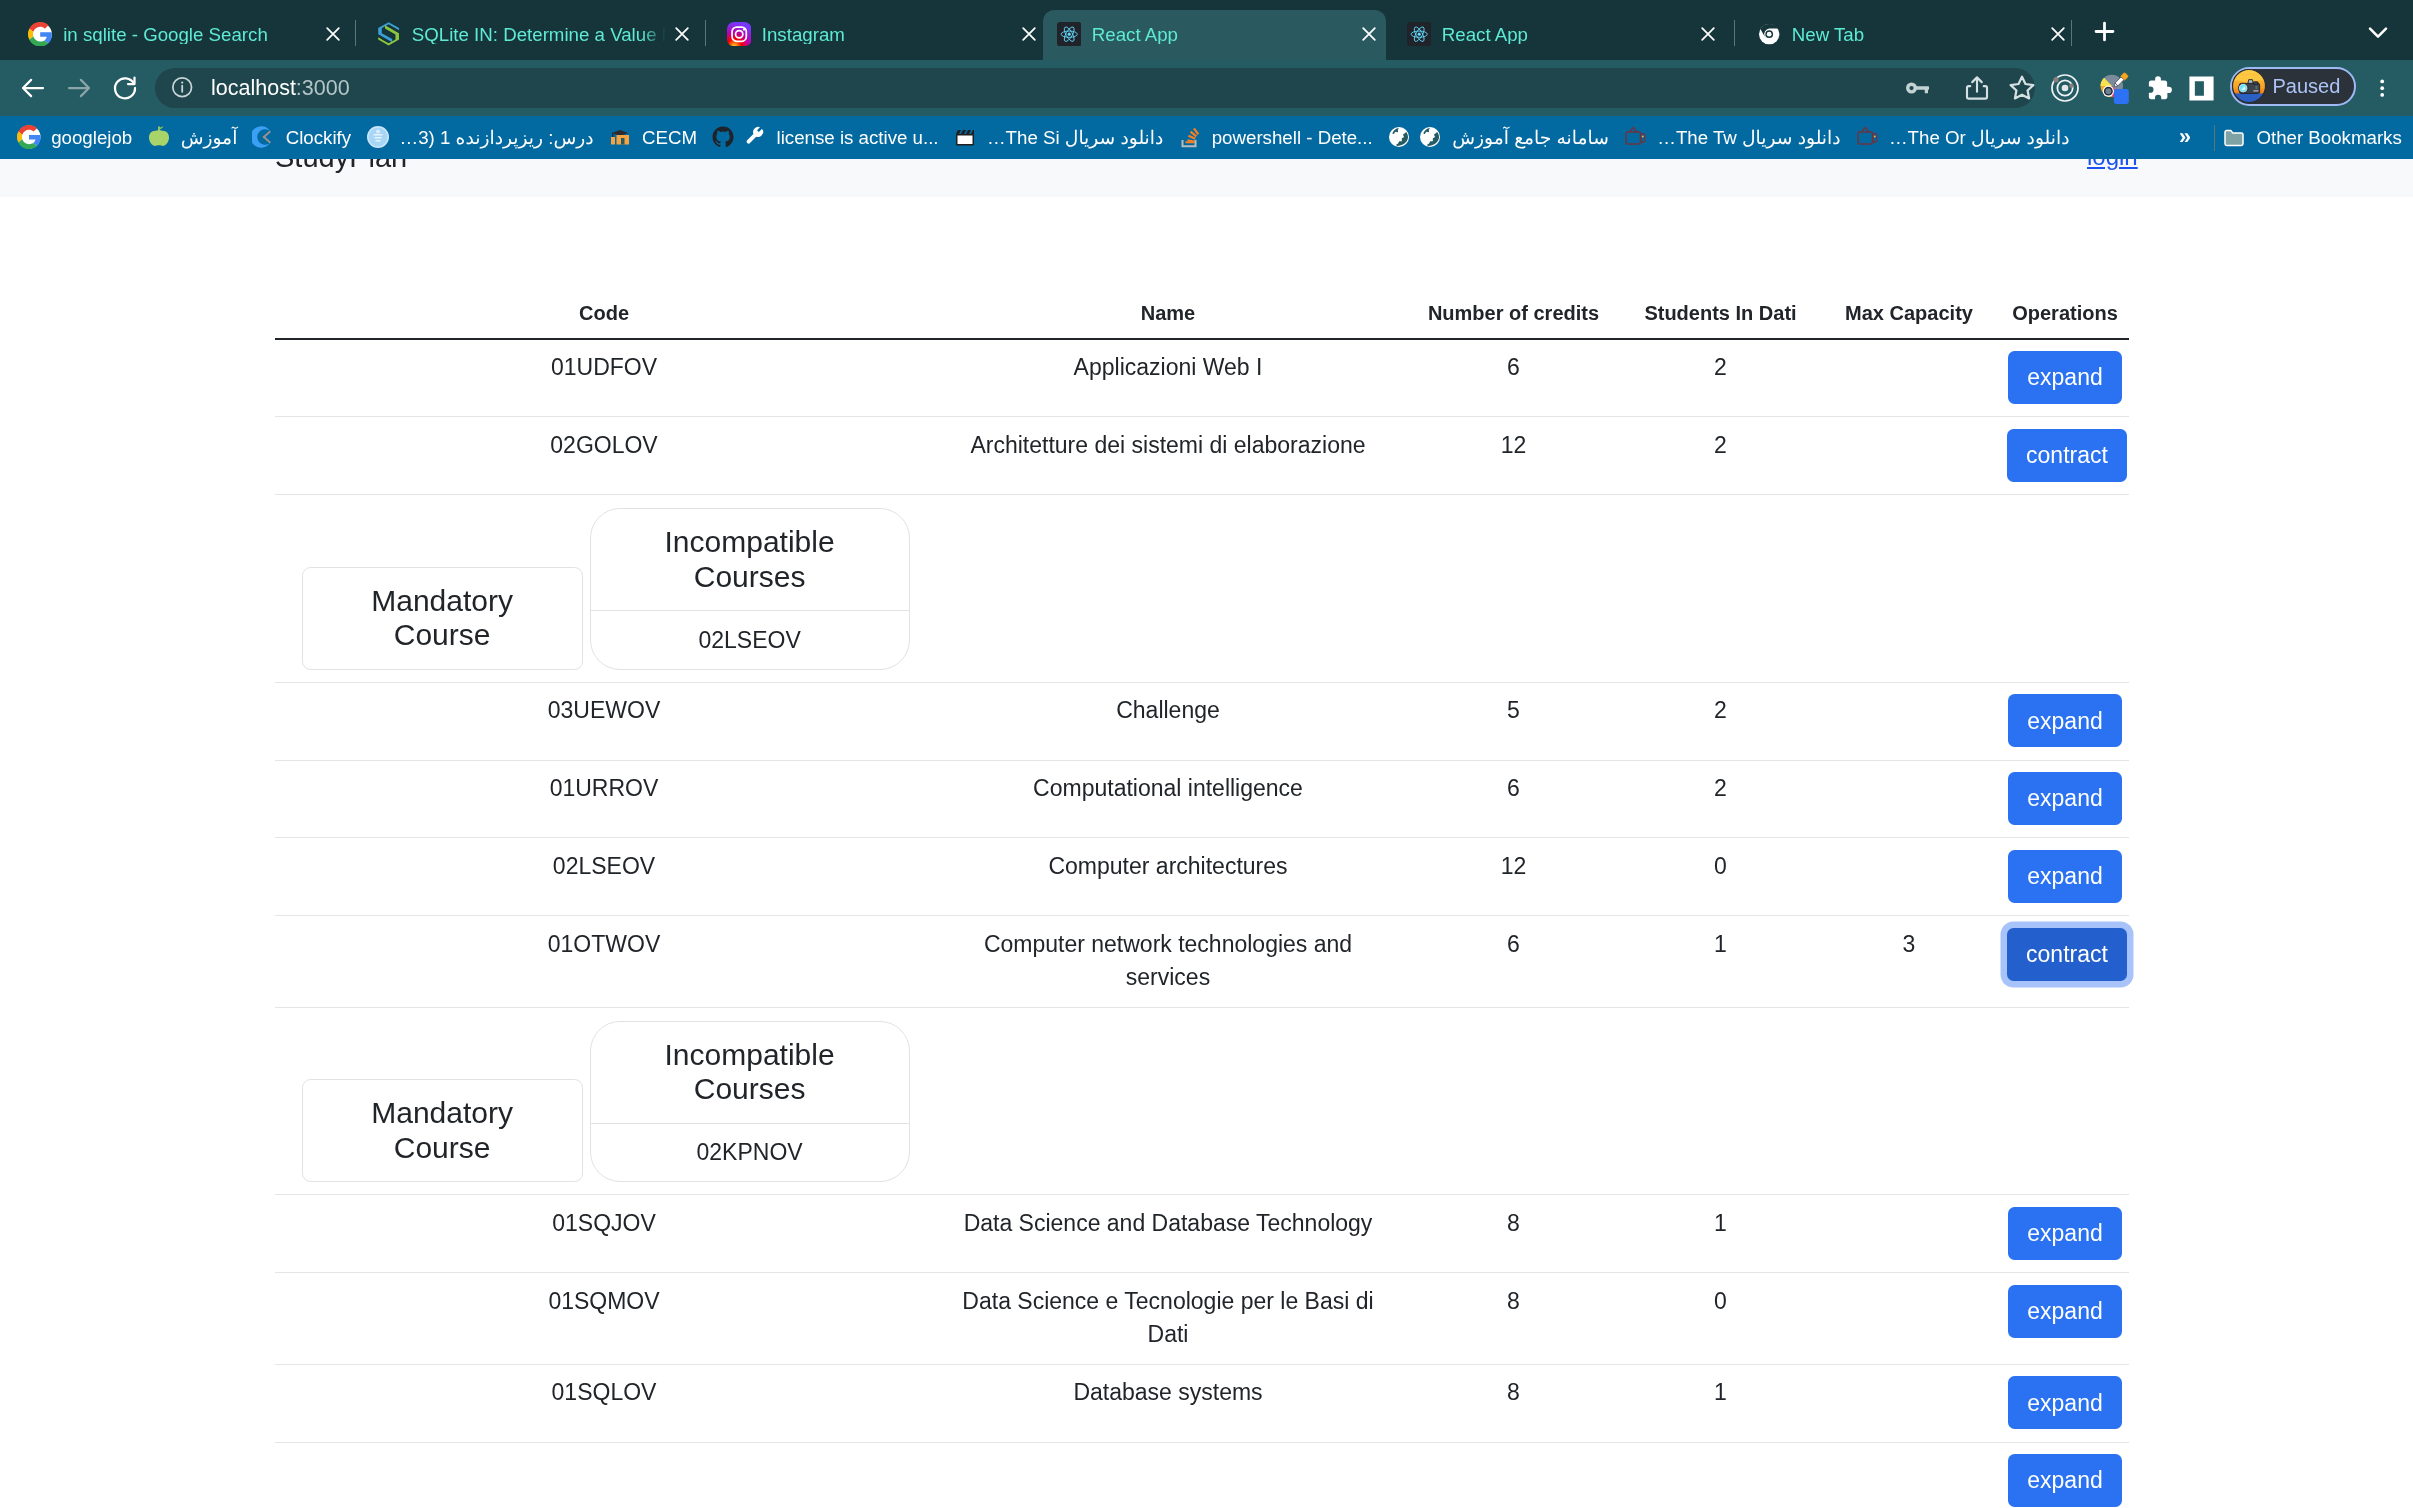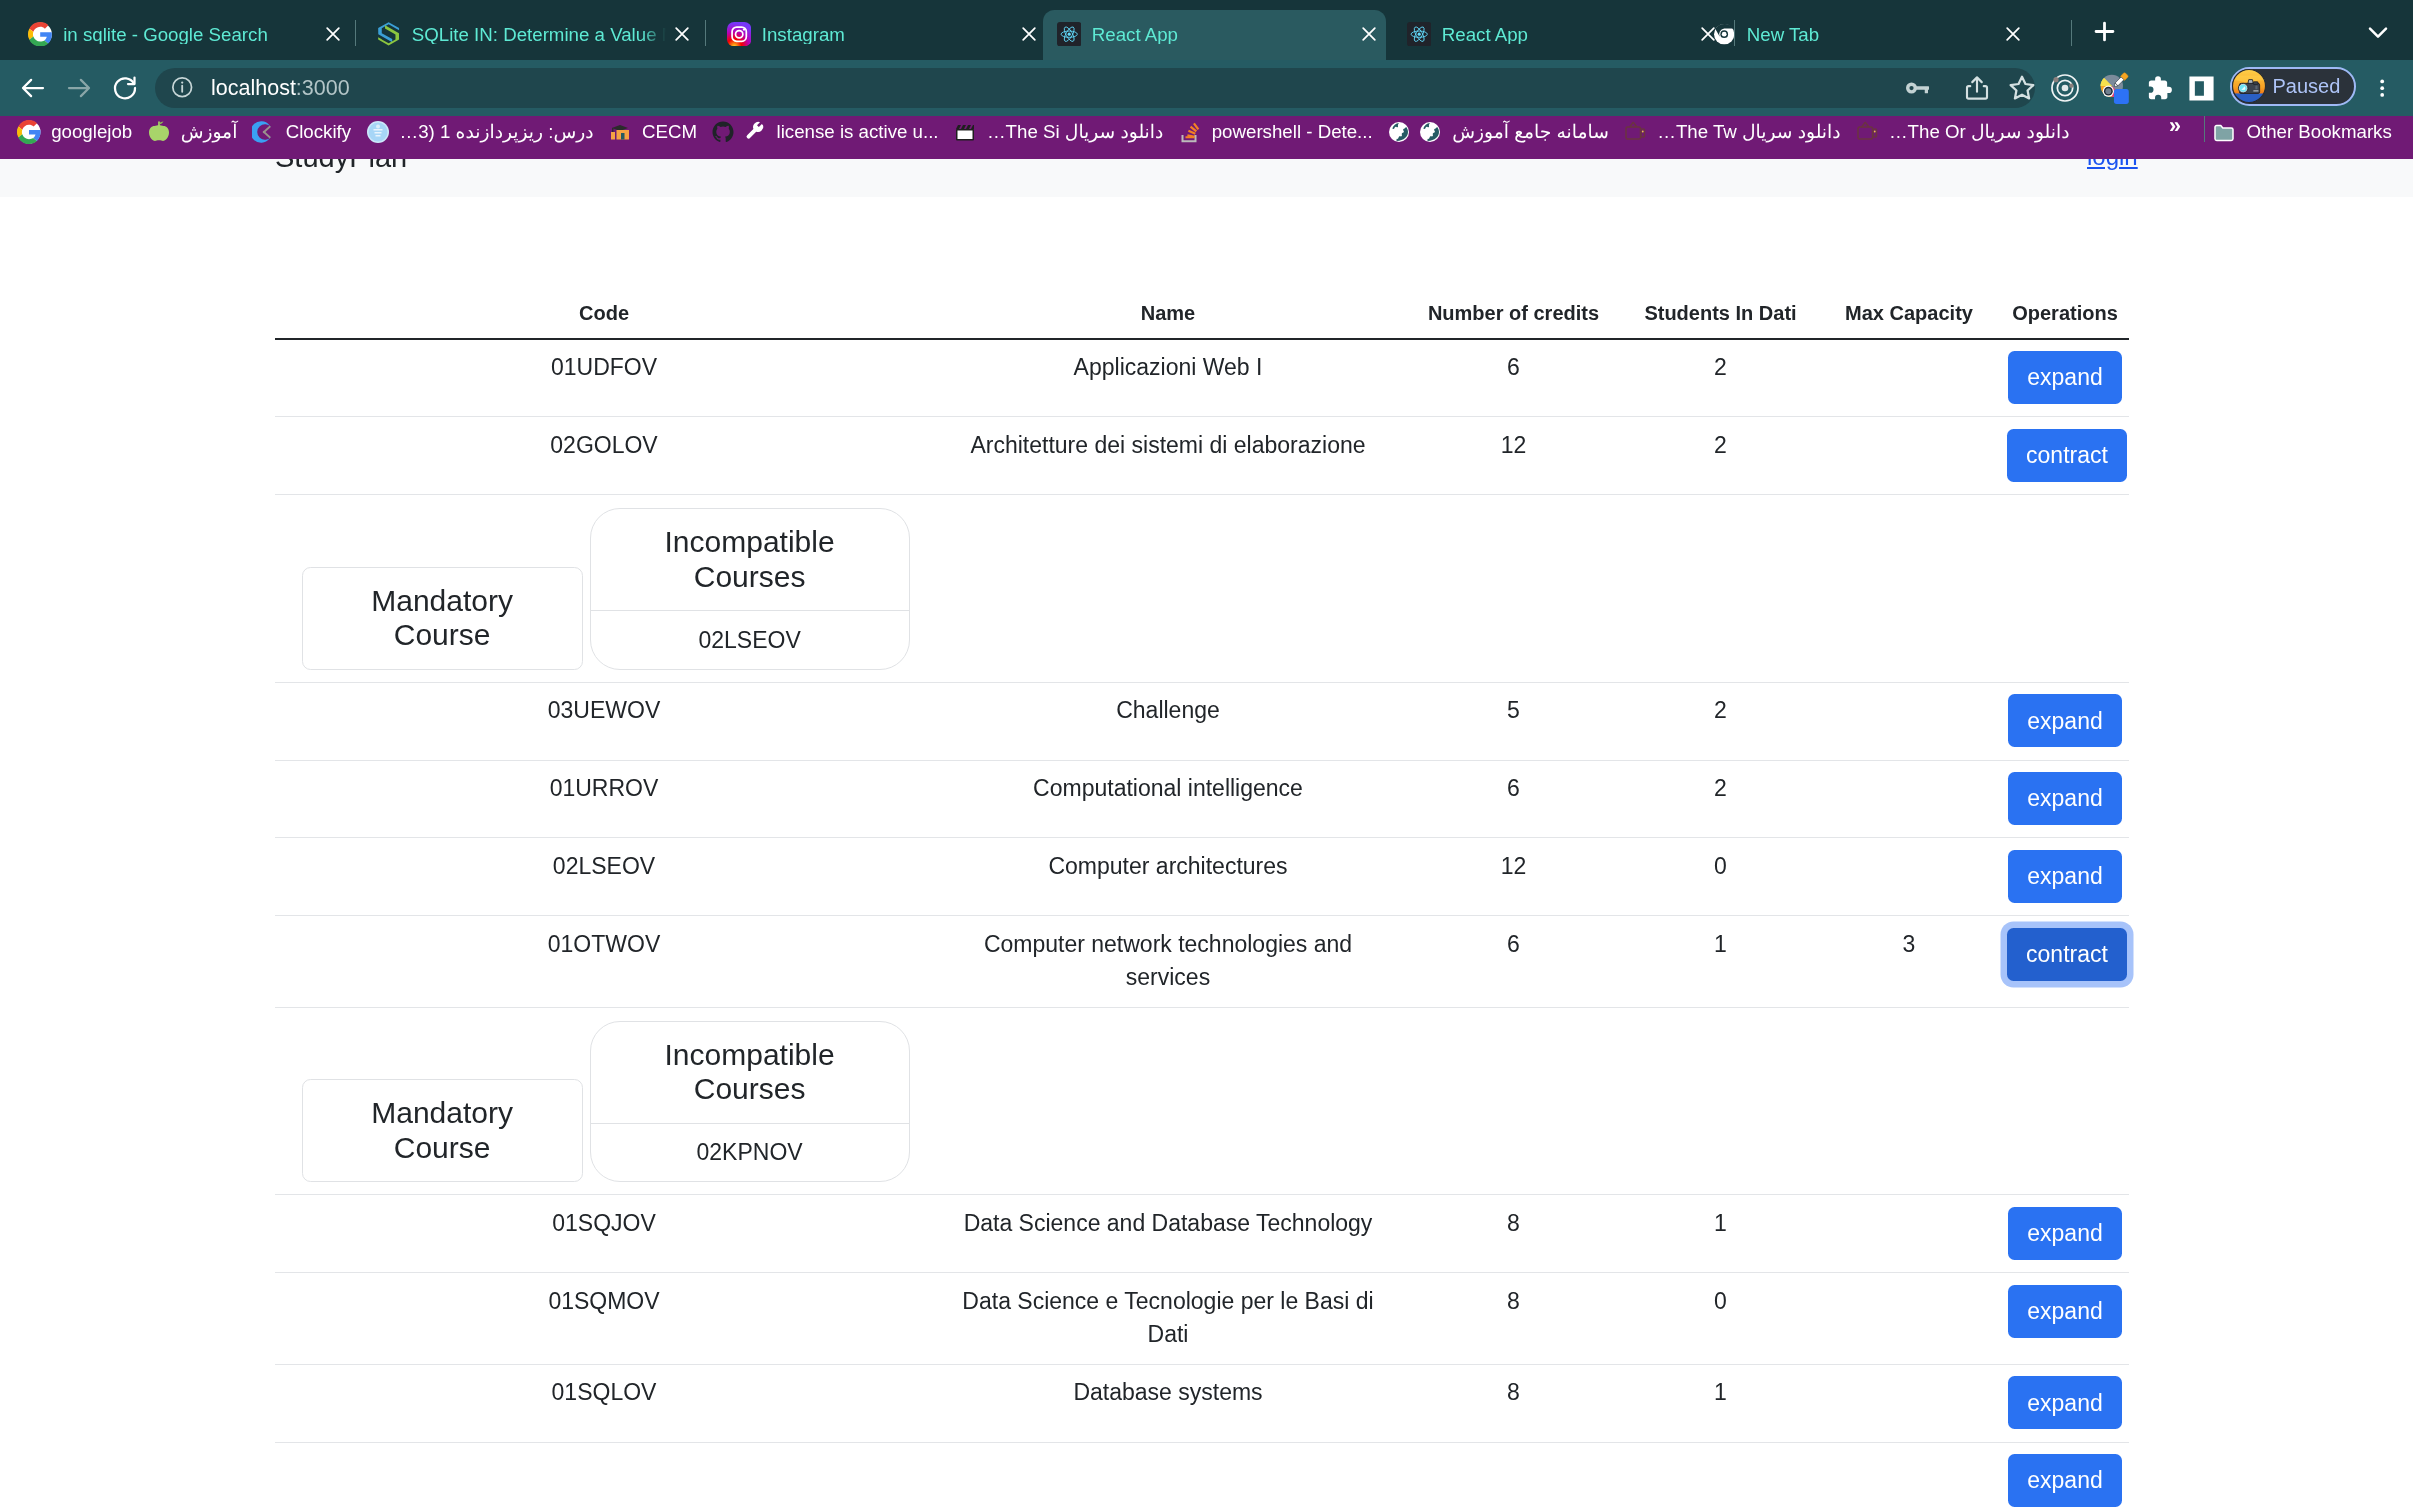--- a/index.html
+++ b/index.html
@@ -23,21 +23,21 @@
 .navbtn{position:absolute;top:6.5px;width:43px;height:43px;display:flex;align-items:center;justify-content:center;border-radius:21.5px;}
 .omnibox{position:absolute;left:155px;top:8px;width:1880px;height:40px;background:#1f464d;border-radius:20px;}
 .omnibox .siteinfo{position:absolute;left:15px;top:7.2px;width:24.4px;height:24.4px;}
 .omnibox .urltext{position:absolute;left:56px;top:7.2px;font-size:21.5px;color:#fff;line-height:26px;}
 .omnibox .urltext .dim{color:#b3c5c7;}
 .tbicon{position:absolute;top:8px;width:40px;height:40px;display:flex;align-items:center;justify-content:center;border-radius:20px;}
 .profilechip{position:absolute;left:2230px;top:6.5px;height:39px;width:126px;border-radius:19.4px;border:2.2px solid #9fb9f5;background:#2b323a;display:flex;align-items:center;padding-left:0px;}
 .profilechip .ptext{font-size:20px;color:#aec4f7;margin-left:6.5px;line-height:1;}
 
 
-.bookmarks{height:44px;background:#701a75;display:flex;align-items:flex-start;padding:0 14px 0 10px;position:relative;overflow:hidden;}
+.bookmarks{height:44px;background:#0369a1;display:flex;align-items:center;padding:0 4px 0 10px;position:relative;overflow:hidden;}
 .bm{display:flex;align-items:center;height:33px;padding:0 0 0 7.2px;flex:0 0 auto;border-radius:5.7px;}
 .bm .bmi{width:24px;height:24px;flex:0 0 24px;display:flex;align-items:center;justify-content:center;}
 .bm .bmt{font-size:18.7px;color:#fff;margin-left:10px;white-space:nowrap;line-height:1;padding-right:7.2px;}
 .bm .bmt:empty{display:none;margin:0;}
 .bm .bmt.rtl{direction:rtl;unicode-bidi:isolate;}
 .bmsep{width:1.4px;height:26px;background:#55797b;margin:0 0 0 8.6px;flex:0 0 1.4px;}
 .bmspacer{flex:1 1 auto;}
 .chevrons{font-size:21.5px;color:#fff;padding:0 14.4px;flex:0 0 auto;line-height:1;font-weight:700;}
 
 
@@ -161,21 +161,21 @@
                 <circle cx="24" cy="24" r="3.1" fill="#61dafb"></circle>
               </svg></span>
           </span>
           <span class="tlabel">React App</span>
           <span class="tclose">
             <span class="ic xclose"><svg viewBox="0 0 24 24" width="100%" height="100%">
                 <path d="M5 5l14 14M19 5L5 19" stroke="#fff" stroke-width="2.1" stroke-linecap="round"></path>
               </svg></span>
           </span>
         </div>
-        <div class="tab" style="left:1698px;width:332px">
+        <div class="tab" style="left:1743px;width:332px">
           <span class="favicon">
             <span class="ic "><svg viewBox="0 0 48 48" width="100%" height="100%">
                 <circle cx="24" cy="24" r="20" fill="#fff"></circle>
                 <path fill="#16353a" d="M24 4a20 20 0 0 0-17.3 10l8.6 14.9A11.1 11.1 0 0 1 24 12.9h18.1A20 20 0 0 0 24 4z"></path>
                 <path fill="#16353a" d="M44 24a20 20 0 0 0-1.6-7.9l-9.9 17.2A11.1 11.1 0 0 1 14.5 33l8.6 10.9A20 20 0 0 0 44 24z" opacity="0"></path>
                 <path fill="#16353a" d="M41.5 14.5 31 32.7a11.1 11.1 0 0 1-16-3.3l-0.1-0.2L5.8 13.8A20 20 0 1 0 41.5 14.5z" opacity="0"></path>
                 <circle cx="24" cy="24" r="7.6" fill="#16353a"></circle>
                 <circle cx="24" cy="24" r="4.7" fill="#fff"></circle>
                 <path fill="#16353a" d="M24 44A20 20 0 0 1 6.7 14l7.1 12.3a11.1 11.1 0 0 0 0 0z" opacity="0"></path>
                 <path fill="#16353a" d="M13.4 34.3 23 44a20 20 0 0 0 18.5-27.5l-11.2.1a11.1 11.1 0 0 1-9.3 16.6z" opacity="0"></path>

